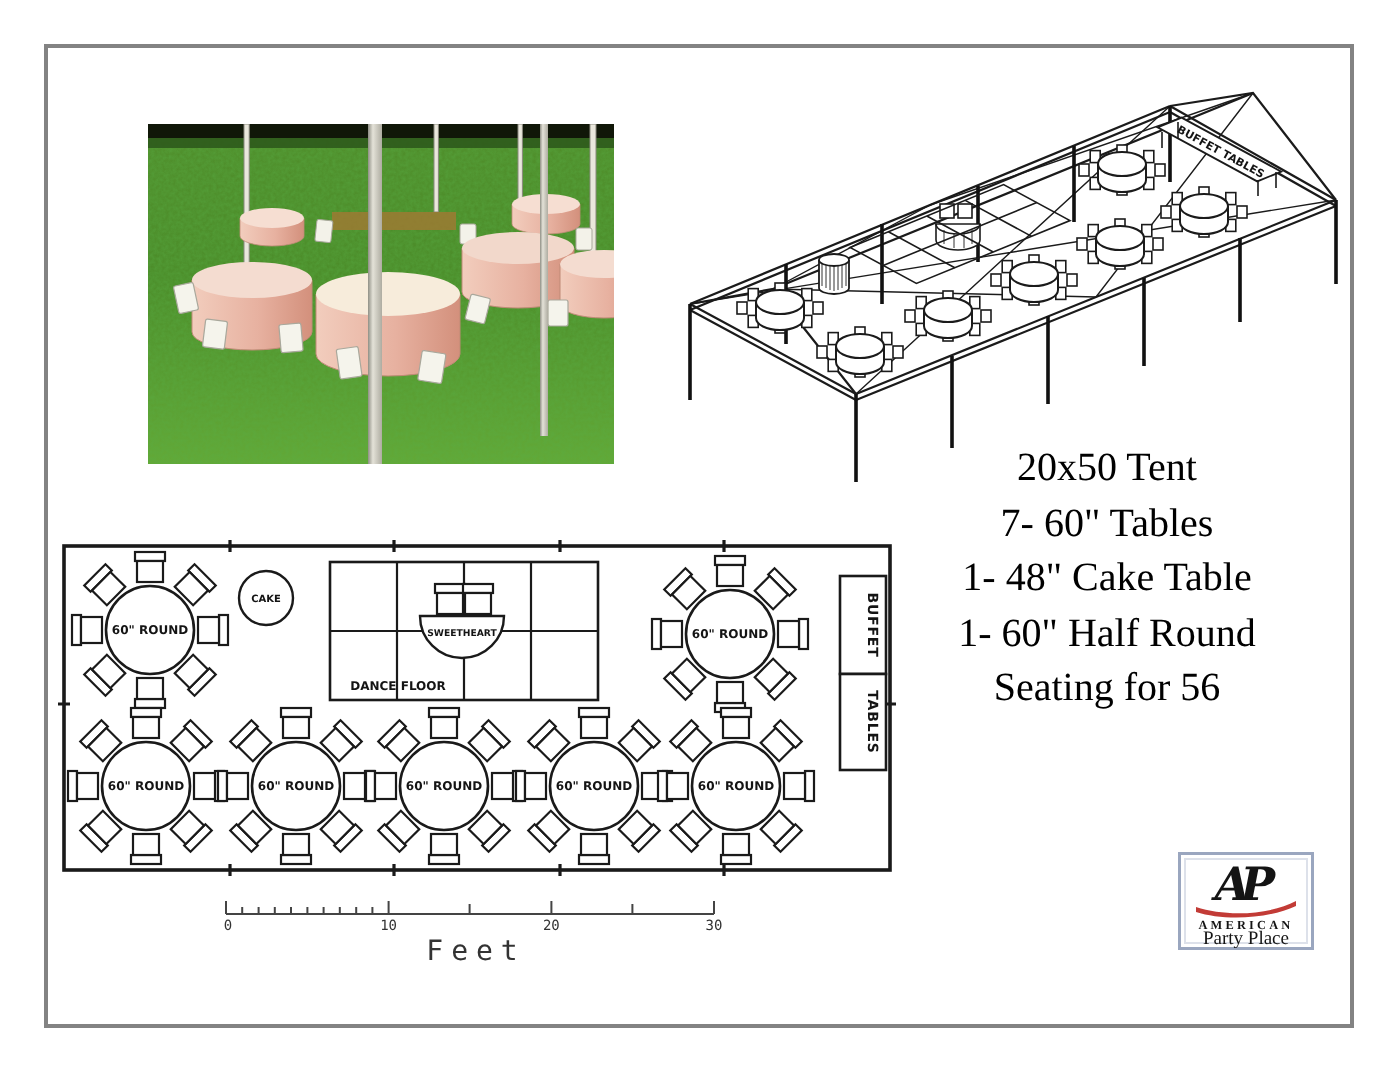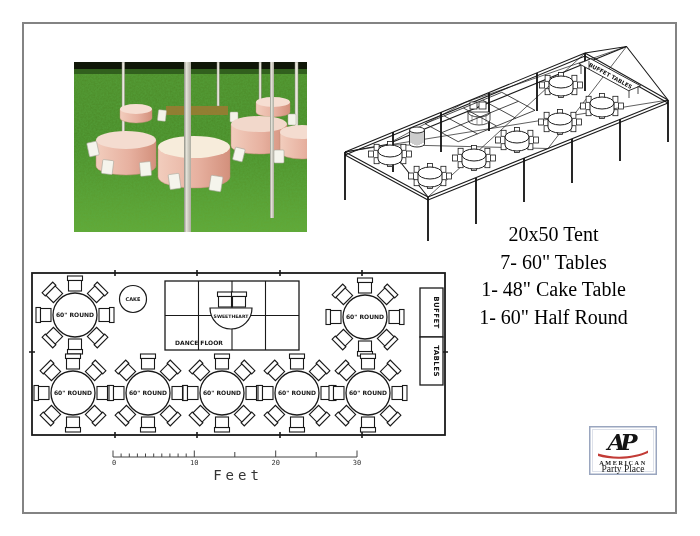--- a/index.html
+++ b/index.html
@@ -174,20 +174,21 @@
       <path d="M243,26 V34 M291,50 V58 M300,46 V54 M251,21 V29" stroke="#1b1b1b" stroke-width="0.8"></path>
       <text class="wf-b" transform="translate(271.5,37.5) rotate(28.5)" text-anchor="middle">BUFFET TABLES</text>
     </g>
   </svg>
 
   <div class="abs eq-list">
     <div>20x50 Tent</div>
     <div>7- 60" Tables</div>
     <div>1- 48" Cake Table</div>
     <div>1- 60" Half Round</div>
+    <div>Seating for 56</div>
   </div>
 
   <svg class="abs" style="left:20px;top:262px" width="440" height="230" viewBox="20 262 440 230">
     <defs>
       <g id="chair">
         <g fill="#fff" stroke="#1a1a1a" stroke-width="1.1">
           <rect x="-7.5" y="-8" width="15" height="4.5"></rect>
           <rect x="-6.5" y="-3.5" width="13" height="10.5"></rect>
         </g>
       </g>

